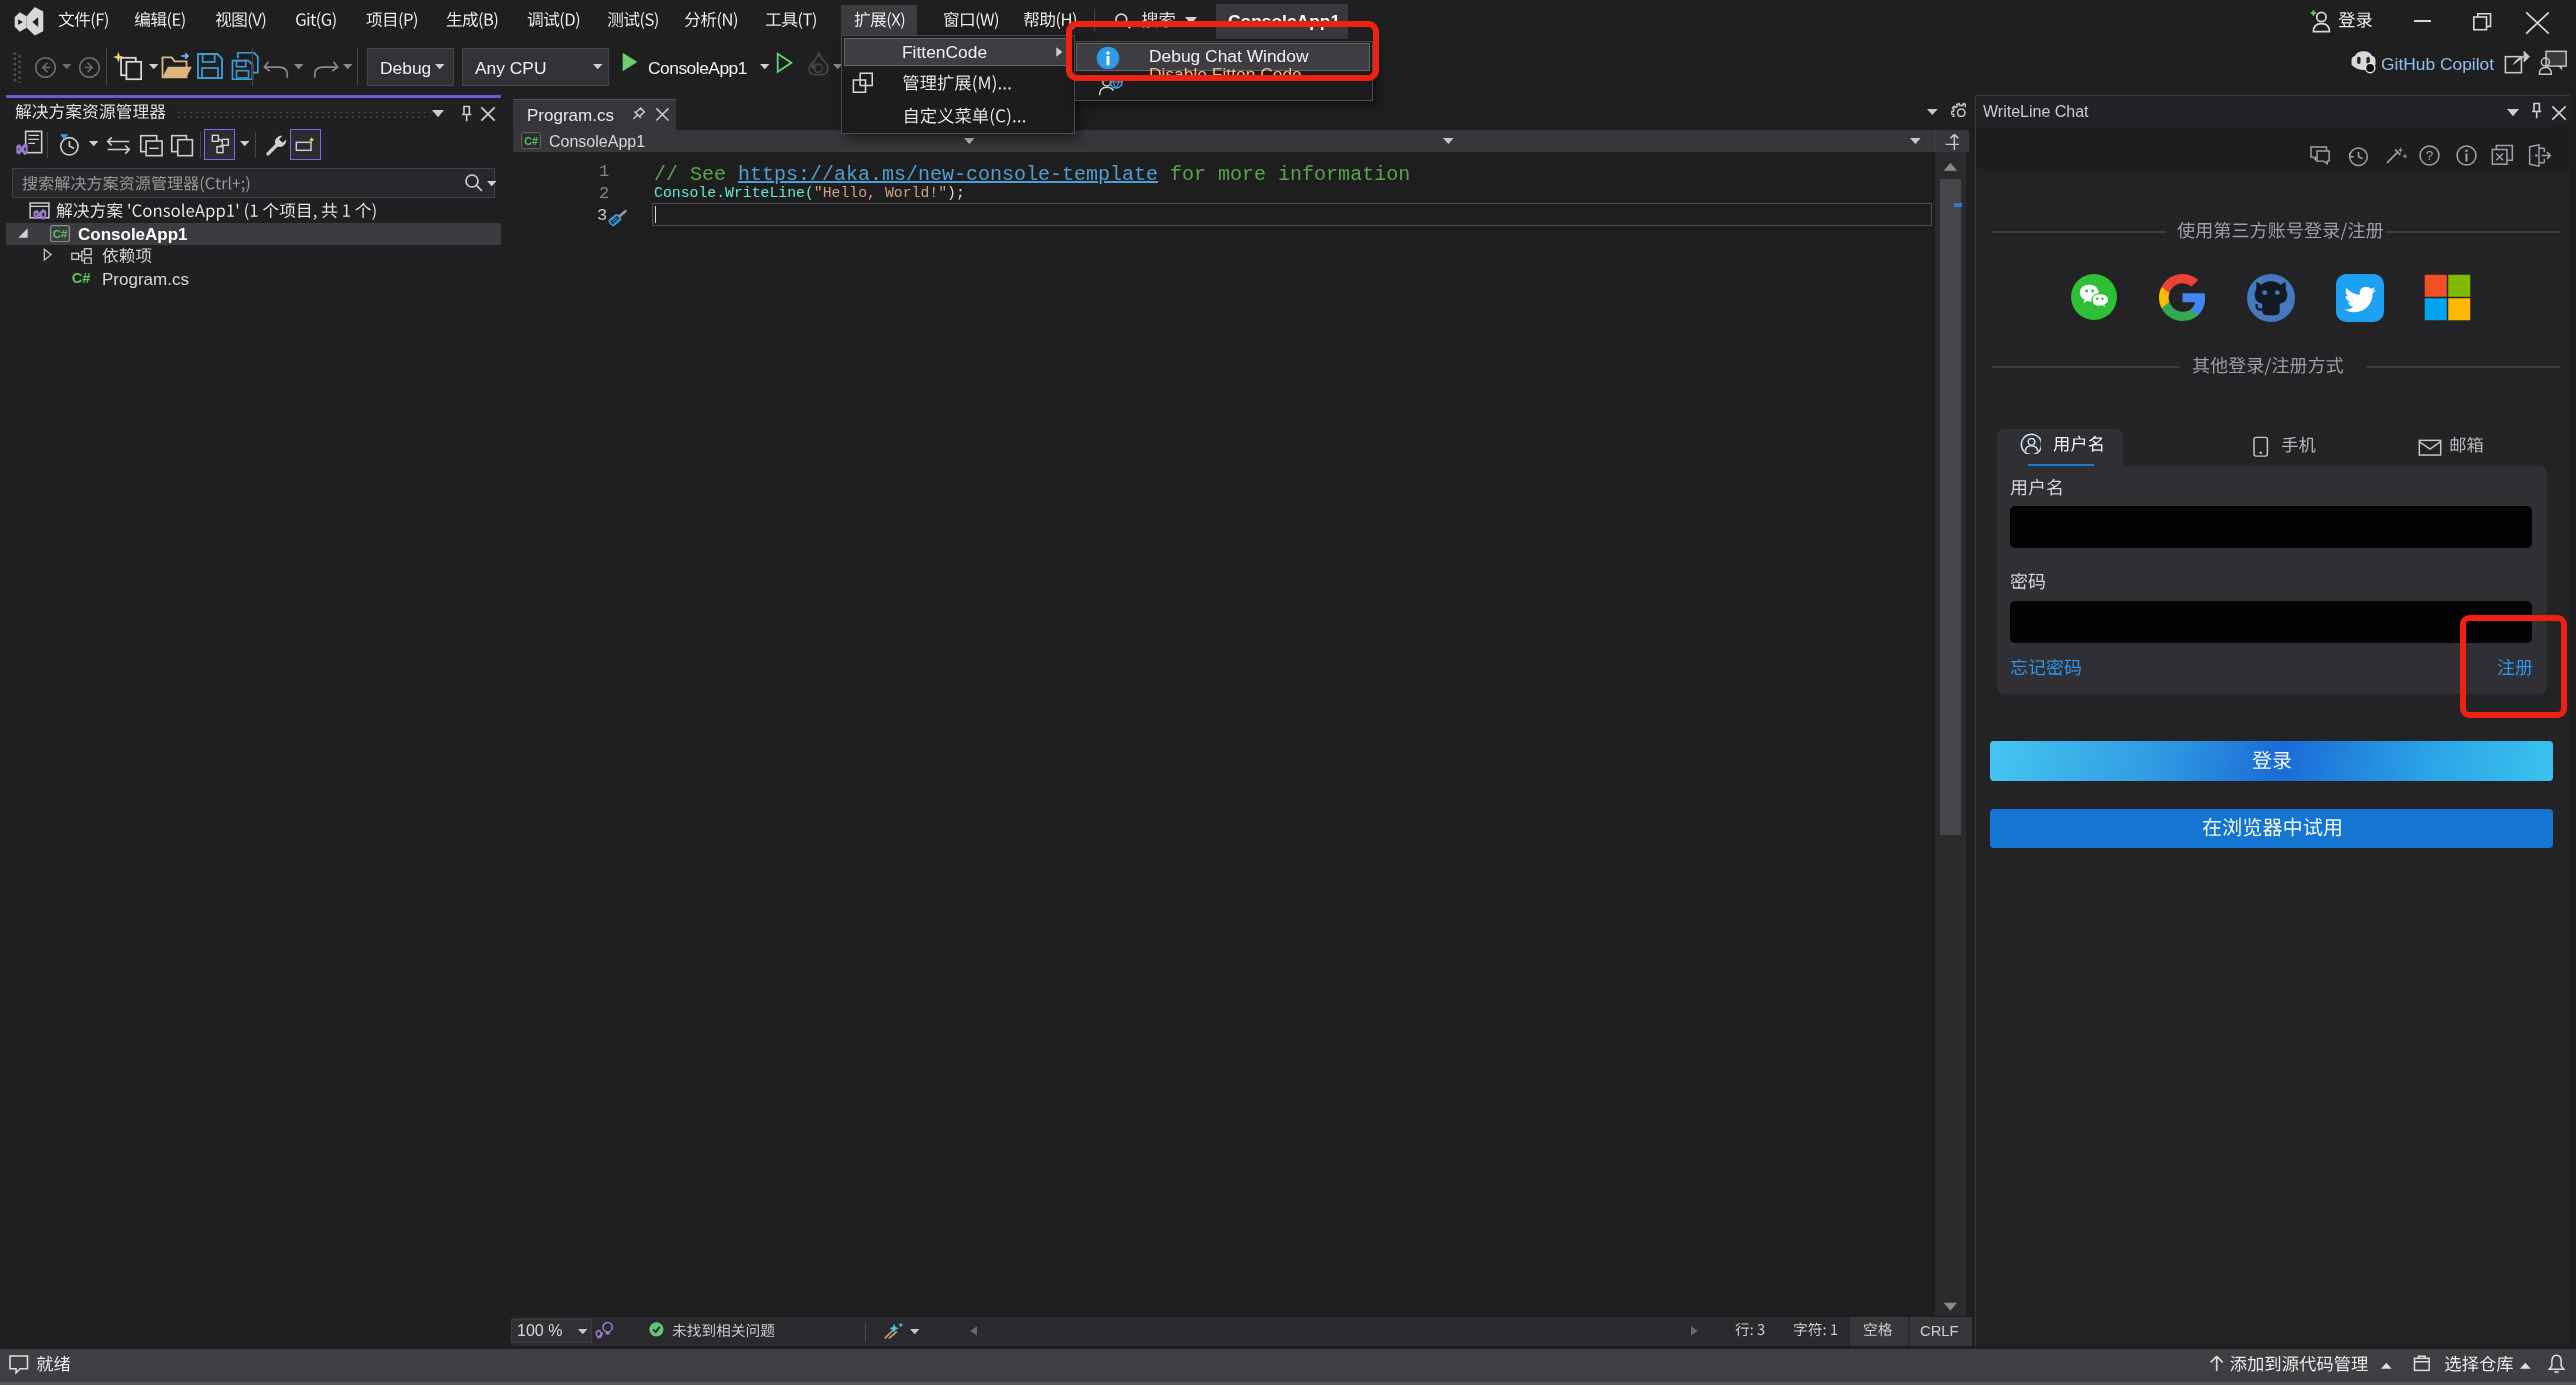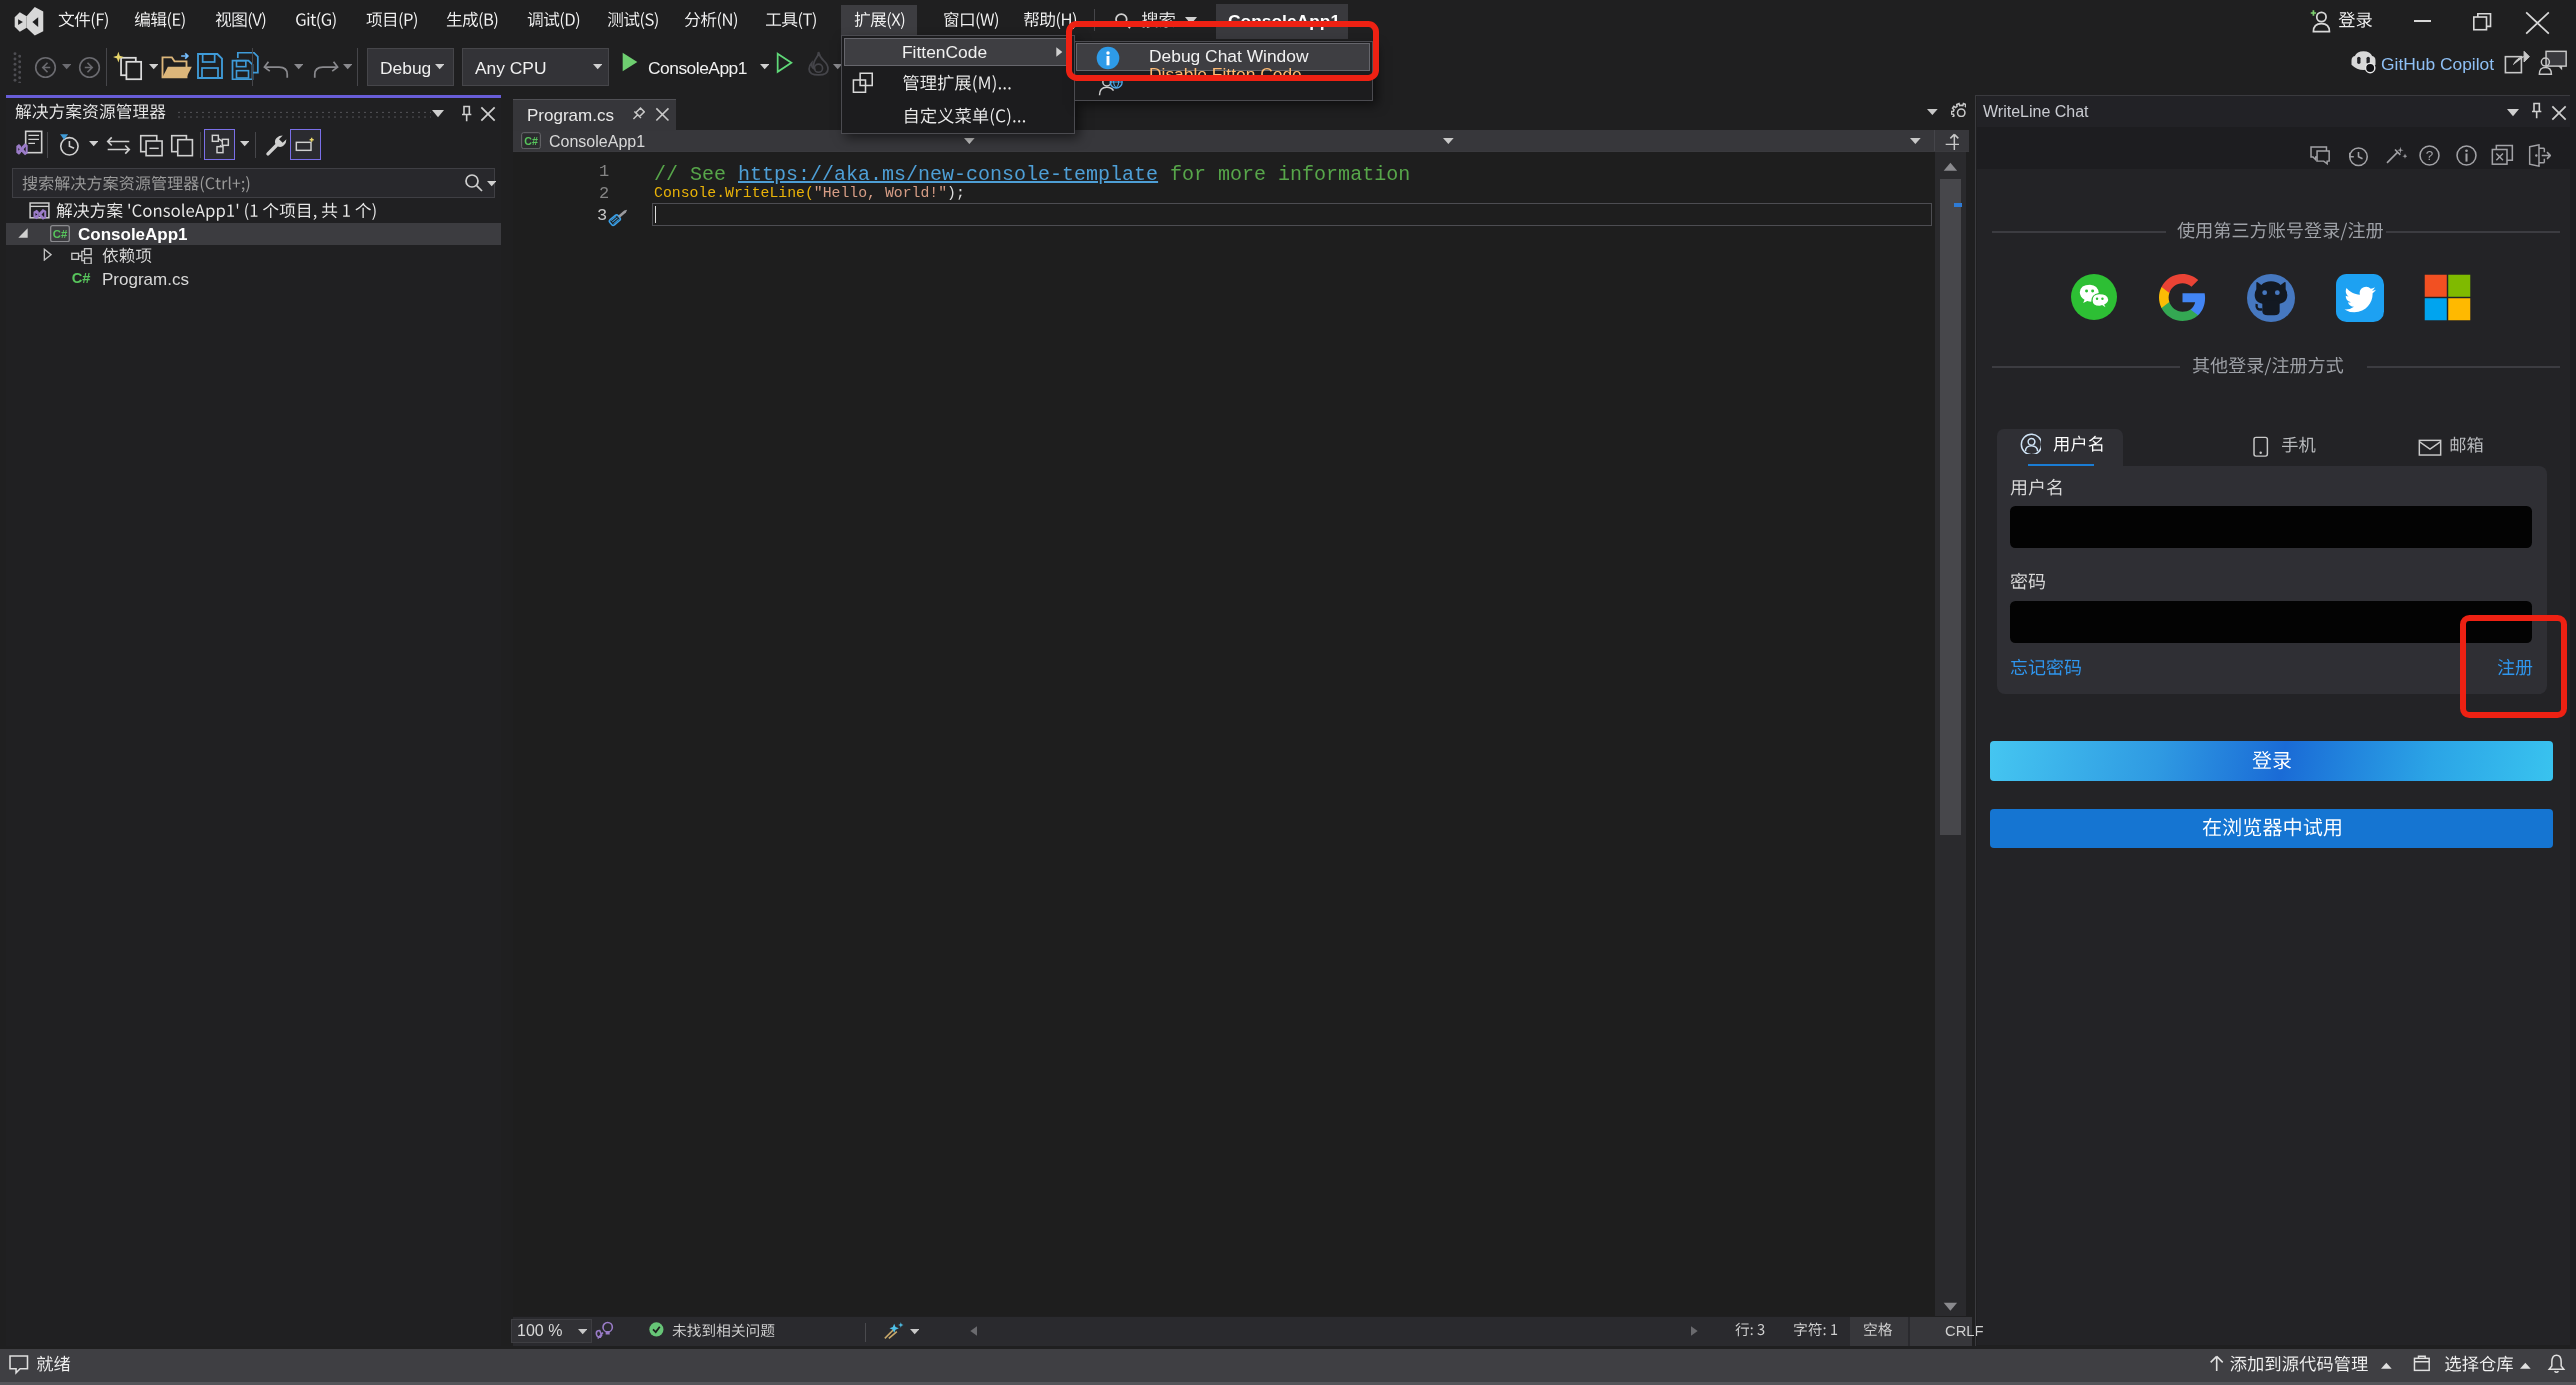--- a/index.html
+++ b/index.html
@@ -349,21 +349,21 @@
       <path fill="#c8c8c8" d="M0 0 L16 0 L8 9 Z"></path>
     </svg>
 <div class="bx" style="left:1934px;top:130px;width:1.3px;height:21px;background:#45454a"></div>
 <svg class="ic" style="left:1943px;top:133px;" width="16" height="17.4" viewBox="0 0 24 26">
       <path d="M17 2 L17 32 M17 2 L11 8 M17 2 L23 8 M17 32 L11 26 M17 32 L23 26 M4 17 L30 17" stroke="#c8c8c8" stroke-width="2.2" fill="none"></path>
     </svg>
 <div class="lt mono" style="left:599px;top:162px;font-size:17px;color:#858585;">1</div>
 <div class="lt mono" style="left:599px;top:184px;font-size:17px;color:#858585;">2</div>
 <div class="lt mono" style="left:597px;top:206px;font-size:17px;color:#c8c8c8;">3</div>
 <div class="lt mono" style="left:654px;top:163px;font-size:20px"><span style="color:#57a64a;">// See </span><span style="color:#4e9fd6;text-decoration:underline;">https://aka.ms/new-console-template</span><span style="color:#57a64a;"> for more information</span></div>
-<div class="lt mono" style="left:654px;top:185px;font-size:14.8px"><span style="color:#eab308;">Console.WriteLine(</span><span style="color:#d69d85;">"Hello, World!"</span><span style="color:#dcdcdc;">);</span></div>
+<div class="lt mono" style="left:654px;top:185px;font-size:14.8px"><span style="color:#5eead4;">Console.WriteLine(</span><span style="color:#d69d85;">"Hello, World!"</span><span style="color:#dcdcdc;">);</span></div>
 <div class="bx" style="left:652px;top:203px;width:1280px;height:23px;border:1.3px solid #4d4d52"></div>
 <div class="bx" style="left:655px;top:206px;width:1.3px;height:17.4px;background:#dcdcdc"></div>
 <svg class="ic" style="left:604px;top:205px;" width="27" height="24" viewBox="0 0 40 36">
       <g transform="rotate(-40 20 18)">
         <rect x="6" y="14" width="16" height="10" rx="3" fill="none" stroke="#3aa0e8" stroke-width="2.4"></rect>
         <path d="M9 16 L19 16 M9 19 L19 19 M9 22 L19 22" stroke="#3aa0e8" stroke-width="1.4"></path>
         <path d="M22 17 L34 17 L38 19 L34 21 L22 21 Z" fill="#9a9a9e"></path>
       </g>
     </svg>
 <svg class="ic" style="left:1943px;top:162px;" width="14.8" height="9.4" viewBox="0 0 22 14">
@@ -410,21 +410,21 @@
       <path fill="#d0d0d0" transform="matrix(0.0220 0 0 -0.0220 0 19.4)" d="M435 780L927 780L927 708L435 708ZM728 482L804 482L804 16Q804 -19 794 -38Q784 -56 759 -66Q733 -74 688 -76Q644 -77 570 -77Q568 -62 561 -41Q554 -20 545 -3Q581 -4 613 -5Q645 -6 669 -6Q693 -5 702 -5Q716 -4 722 0Q728 5 728 17ZM391 504L955 504L955 432L391 432ZM192 426L258 492L266 488L266 -83L192 -83ZM307 626L378 600Q340 537 290 474Q240 411 186 356Q131 302 78 259Q72 267 62 279Q53 291 43 303Q33 315 25 322Q77 359 128 408Q180 457 226 513Q273 569 307 626ZM267 841L339 811Q306 768 262 722Q219 677 172 636Q124 594 79 562Q74 570 66 582Q59 593 50 604Q42 616 35 622Q77 651 120 688Q164 725 202 765Q241 805 267 841ZM1139 390Q1112 390 1092 410Q1073 429 1073 460Q1073 491 1092 510Q1112 530 1139 530Q1166 530 1186 510Q1205 491 1205 460Q1205 429 1186 410Q1166 390 1139 390ZM1139 -13Q1112 -13 1092 6Q1073 26 1073 56Q1073 88 1092 107Q1112 126 1139 126Q1166 126 1186 107Q1205 88 1205 56Q1205 26 1186 6Q1166 -13 1139 -13ZM1765 -13Q1708 -13 1664 1Q1621 15 1588 38Q1555 61 1531 88L1578 147Q1610 114 1654 88Q1697 63 1759 63Q1803 63 1836 80Q1870 96 1889 126Q1908 157 1908 199Q1908 243 1886 276Q1865 309 1815 328Q1765 346 1680 346L1680 416Q1756 416 1800 434Q1844 453 1864 485Q1883 517 1883 556Q1883 609 1850 640Q1817 672 1759 672Q1715 672 1676 652Q1638 632 1607 601L1558 659Q1600 697 1650 722Q1699 746 1762 746Q1824 746 1872 724Q1921 703 1948 662Q1976 621 1976 563Q1976 496 1940 452Q1904 408 1846 387L1846 382Q1889 372 1924 347Q1959 322 1980 284Q2001 246 2001 196Q2001 131 1969 84Q1937 37 1884 12Q1831 -13 1765 -13Z"></path>
     </svg>
 <svg class="cj" style="left:1793px;top:1322px;" width="45" height="17.4" viewBox="0 0 67 26">
       <path fill="#d0d0d0" transform="matrix(0.0220 0 0 -0.0220 0 19.4)" d="M233 551L713 551L713 480L233 480ZM69 300L930 300L930 228L69 228ZM460 363L539 363L539 12Q539 -21 529 -39Q519 -57 492 -67Q466 -75 424 -77Q383 -79 319 -79Q317 -68 312 -54Q306 -41 300 -28Q293 -14 287 -4Q321 -5 352 -6Q382 -6 405 -6Q428 -6 437 -6Q450 -5 455 0Q460 4 460 14ZM691 551L711 551L728 555L779 516Q743 480 698 443Q652 406 602 374Q552 342 502 318Q495 328 482 342Q470 355 460 363Q503 384 546 413Q590 442 628 474Q666 507 691 535ZM80 736L920 736L920 529L843 529L843 664L154 664L154 529L80 529ZM423 824L497 847Q519 820 538 786Q558 751 567 725L490 697Q482 724 464 760Q445 795 423 824ZM1337 433L1943 433L1943 363L1337 363ZM1260 550L1331 526Q1302 466 1263 406Q1224 345 1181 292Q1138 240 1093 200Q1088 207 1078 218Q1069 230 1059 242Q1049 254 1041 261Q1084 297 1124 344Q1164 390 1200 442Q1235 495 1260 550ZM1733 541L1807 541L1807 15Q1807 -20 1797 -38Q1787 -56 1761 -66Q1736 -74 1691 -76Q1646 -78 1578 -78Q1576 -62 1568 -41Q1560 -20 1552 -5Q1588 -6 1620 -6Q1652 -6 1676 -6Q1699 -6 1708 -6Q1723 -5 1728 -1Q1733 3 1733 16ZM1167 745L1475 745L1475 680L1167 680ZM1552 745L1934 745L1934 680L1552 680ZM1182 843L1255 826Q1237 772 1212 718Q1187 665 1158 618Q1130 572 1099 536Q1093 542 1081 550Q1069 558 1057 566Q1045 573 1036 578Q1083 627 1121 698Q1159 768 1182 843ZM1576 843L1647 826Q1622 743 1580 668Q1537 594 1488 543Q1481 549 1470 557Q1458 565 1446 573Q1434 581 1425 586Q1475 632 1514 700Q1554 768 1576 843ZM1238 694L1302 712Q1320 679 1340 637Q1361 595 1373 568L1306 545Q1295 573 1275 616Q1255 658 1238 694ZM1645 694L1708 717Q1730 687 1756 650Q1781 612 1794 586L1728 559Q1716 585 1692 624Q1667 662 1645 694ZM1395 277L1456 309Q1478 278 1502 242Q1527 206 1549 172Q1571 139 1585 115L1521 76Q1509 101 1487 136Q1465 171 1441 208Q1417 245 1395 277ZM1190 385L1262 456L1263 454L1263 -80L1190 -80ZM2139 390Q2112 390 2092 410Q2073 429 2073 460Q2073 491 2092 510Q2112 530 2139 530Q2166 530 2186 510Q2205 491 2205 460Q2205 429 2186 410Q2166 390 2139 390ZM2139 -13Q2112 -13 2092 6Q2073 26 2073 56Q2073 88 2092 107Q2112 126 2139 126Q2166 126 2186 107Q2205 88 2205 56Q2205 26 2186 6Q2166 -13 2139 -13ZM2590 0L2590 76L2754 76L2754 623L2623 623L2623 681Q2672 690 2708 703Q2745 716 2775 733L2845 733L2845 76L2992 76L2992 0Z"></path>
     </svg>
 <div class="bx" style="left:1850px;top:1317px;width:58px;height:29px;background:#37373b"></div>
 <svg class="cj" style="left:1863px;top:1322px;" width="29.5" height="17.4" viewBox="0 0 44 26">
       <path fill="#d0d0d0" transform="matrix(0.0220 0 0 -0.0220 0 19.4)" d="M459 300L538 300L538 -12L459 -12ZM76 718L926 718L926 517L849 517L849 649L150 649L150 492L76 492ZM182 343L825 343L825 275L182 275ZM77 22L927 22L927 -46L77 -46ZM564 537L611 587Q648 568 690 546Q733 524 776 500Q818 477 855 455Q892 433 919 415L869 357Q844 375 808 398Q771 420 730 445Q688 470 645 494Q602 517 564 537ZM384 590L436 544Q397 509 348 473Q298 437 243 405Q188 373 129 348L85 413Q174 444 250 492Q326 540 384 590ZM424 824L502 846Q520 813 540 772Q560 731 571 703L489 675Q479 704 460 746Q442 789 424 824ZM1553 732L1835 732L1835 667L1553 667ZM1462 287L1884 287L1884 -77L1811 -77L1811 222L1532 222L1532 -81L1462 -81ZM1492 29L1850 29L1850 -37L1492 -37ZM1582 841L1654 822Q1628 755 1591 693Q1554 631 1511 578Q1468 524 1422 484Q1416 491 1405 500Q1394 510 1382 520Q1371 529 1363 535Q1432 589 1490 670Q1547 751 1582 841ZM1815 732L1828 732L1842 735L1889 713Q1857 620 1804 544Q1751 468 1684 408Q1617 347 1540 303Q1463 259 1384 230Q1377 244 1364 262Q1352 280 1341 291Q1416 314 1489 354Q1562 395 1626 450Q1690 504 1738 572Q1787 640 1815 720ZM1547 680Q1579 610 1638 538Q1696 467 1782 408Q1867 348 1977 315Q1969 307 1960 296Q1951 285 1944 274Q1936 262 1930 252Q1819 291 1733 355Q1647 419 1587 495Q1527 571 1493 645ZM1052 626L1403 626L1403 555L1052 555ZM1202 840L1273 840L1273 -79L1202 -79ZM1199 581L1247 565Q1235 505 1216 440Q1196 376 1172 314Q1149 253 1122 200Q1095 147 1067 109Q1061 124 1050 143Q1038 162 1028 175Q1055 209 1080 256Q1106 303 1129 358Q1152 413 1170 470Q1188 527 1199 581ZM1269 515Q1278 505 1296 484Q1315 462 1336 436Q1357 410 1375 388Q1393 366 1400 356L1355 299Q1346 315 1330 340Q1314 365 1295 392Q1276 420 1259 444Q1242 468 1231 481Z"></path>
     </svg>
 <div class="bx" style="left:1910px;top:1317px;width:62px;height:29px;background:#37373b"></div>
-<div class="lt" style="left:1920px;top:1323px;font-size:14.8px;color:#d0d0d0;margin-left:25px;">CRLF</div>
+<div class="lt" style="left:1920px;top:1323px;font-size:14.8px;color:#d0d0d0;">CRLF</div>
 <div class="bx" style="left:1975px;top:95px;width:595px;height:1.3px;background:#3a3a3e"></div>
 <div class="bx" style="left:1975px;top:95px;width:1.3px;height:1251px;background:#3a3a3e"></div>
 <div class="bx" style="left:1977px;top:96px;width:593px;height:32px;background:#222226"></div>
 <div class="lt" style="left:1983px;top:103px;font-size:16px;color:#c9cbd1;">WriteLine Chat</div>
 <svg class="ic" style="left:2507px;top:109px;" width="12" height="8" viewBox="0 0 18 12">
       <path fill="#cfcfcf" d="M0 0 L18 0 L9 11 Z"></path>
     </svg>
 <svg class="ic" style="left:2528px;top:102px;" width="16" height="19" viewBox="0 0 24 28">
       <path d="M9 2 L17 2 L17 14 L9 14 Z M13 14 L13 24 M6 14 L20 14" stroke="#cfcfcf" stroke-width="2.4" fill="none"></path>
     </svg>

